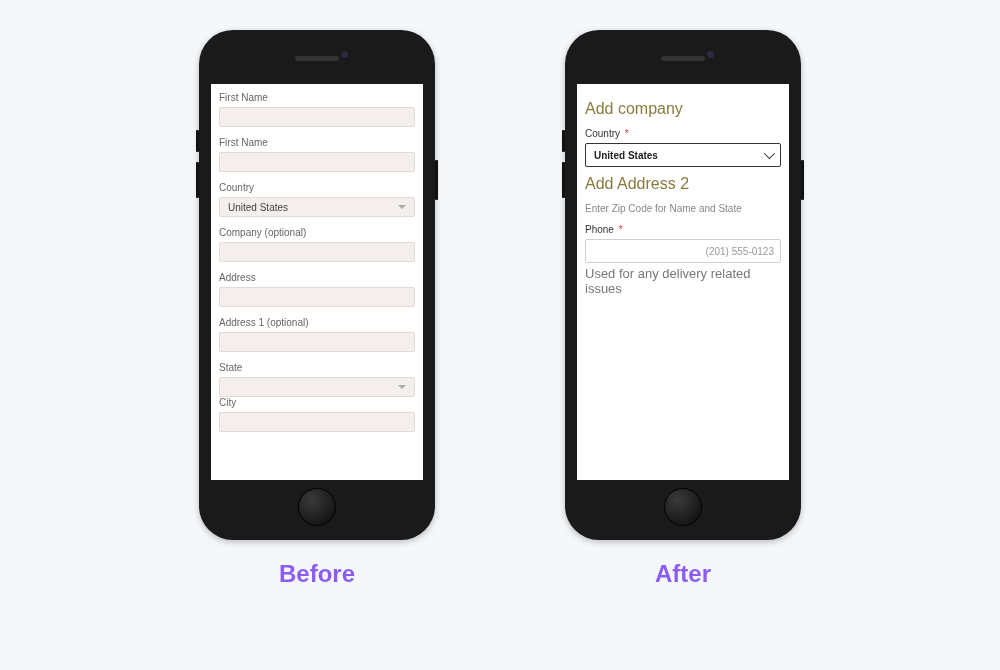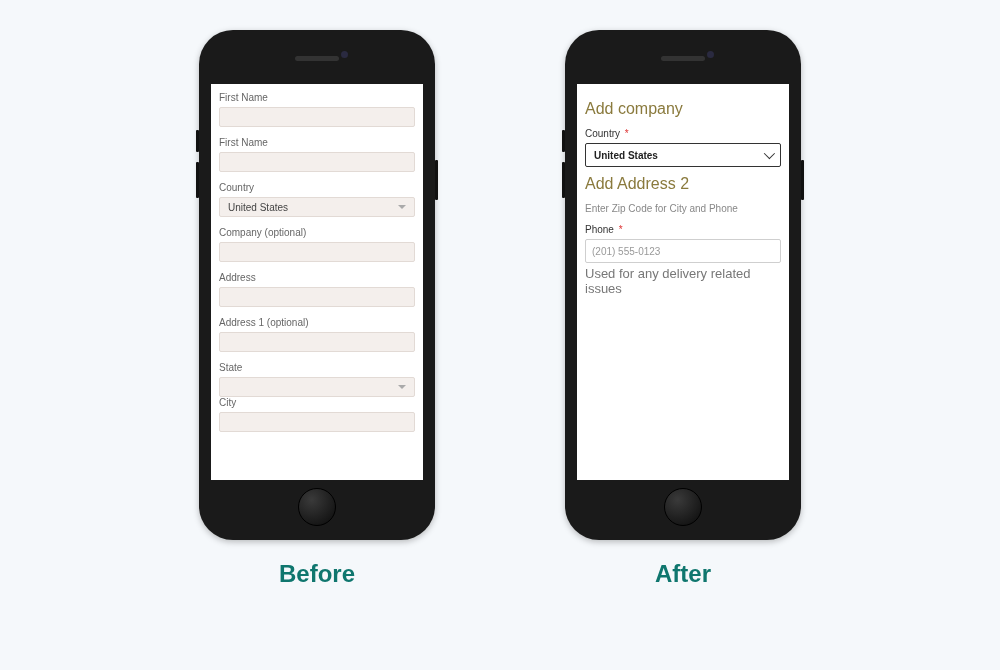--- a/index.html
+++ b/index.html
@@ -52,21 +52,21 @@
       background:#ffffff;
       overflow:hidden;
       padding:8px;
       font-size:10px;
       color:#555;
     }
     .caption {
       margin-top:20px;
       font-size:24px;
       font-weight:700;
-      color:#0f766e;
+      color:#8b5cf6;
     }
     
     .fb-group { margin-bottom:10px; }
     .fb-label { font-size:10px; color:#666; margin-bottom:4px; display:block; }
     .fb-input {
       width:100%;
       height:20px;
       background:#f4efec;
       border:1px solid #e2dad5;
       border-radius:2px;
@@ -97,20 +97,21 @@
       width:100%;
       height:24px;
       border:1px solid #cfcfcf;
       border-radius:2px;
       background:#fff;
       padding:0 6px;
       font-size:10px;
       display:flex;
       align-items:center;
       color:#999;
+      justify-content:flex-end;
     }
     .fa-input.focus {
       border:1px solid #bdbdbd;
       box-shadow: inset 0 0 0 1px #ddd;
       position:relative;
     }
     .cursor {
       width:1px; height:14px; background:#333;
     }
     .contact-icon {
@@ -224,21 +225,21 @@
         <div class="fa-select">
           <span>United States</span>
           <span class="chev-down-sm"></span>
         </div>
       </div>
 
 
       <div class="link-text">Add Address 2</div>
 
 
-      <div class="hint-text">Enter Zip Code for City and Phone</div>
+      <div class="hint-text">Enter Zip Code for Name and State</div>
 
       <div class="fa-group" style="margin-bottom:2px">
         <span class="fa-label">
           <span>Phone</span>
           <span class="req">*</span>
         </span>
         <div class="fa-input">
           <span>(201) 555-0123</span>
         </div>
         <div class="helper-text">Used for any delivery related issues</div>

